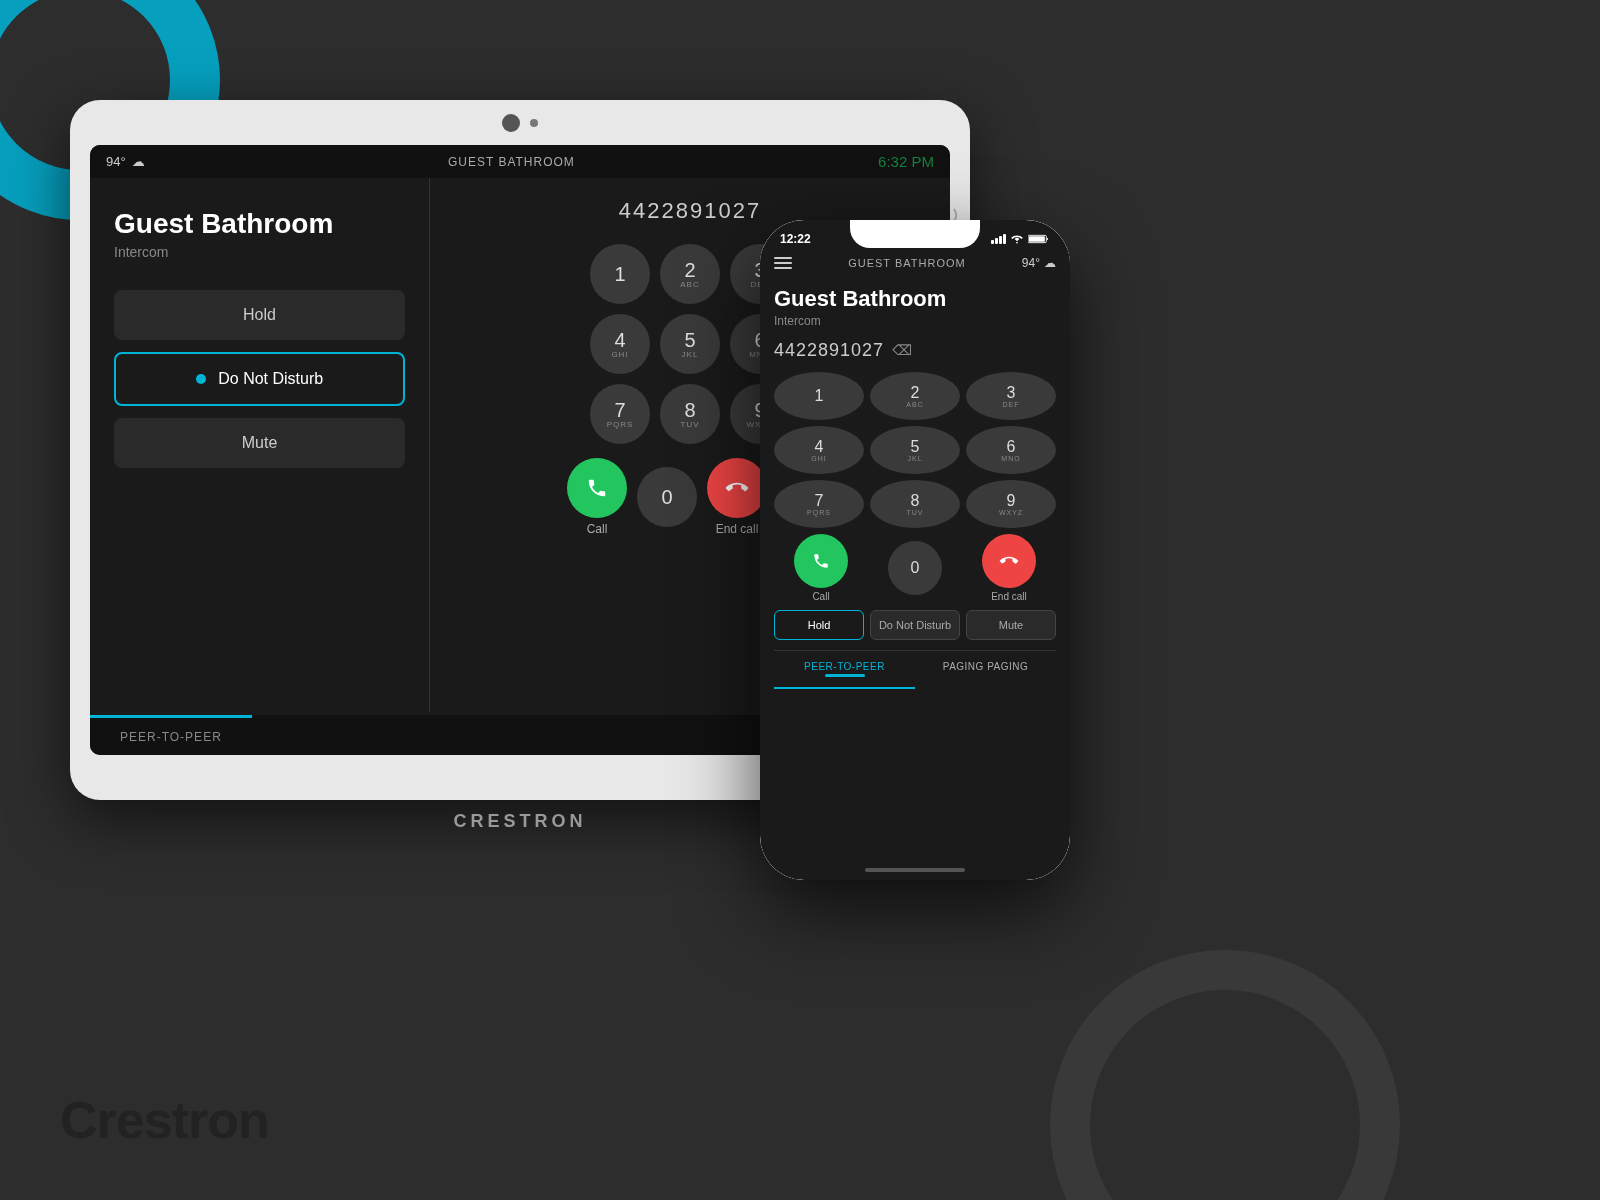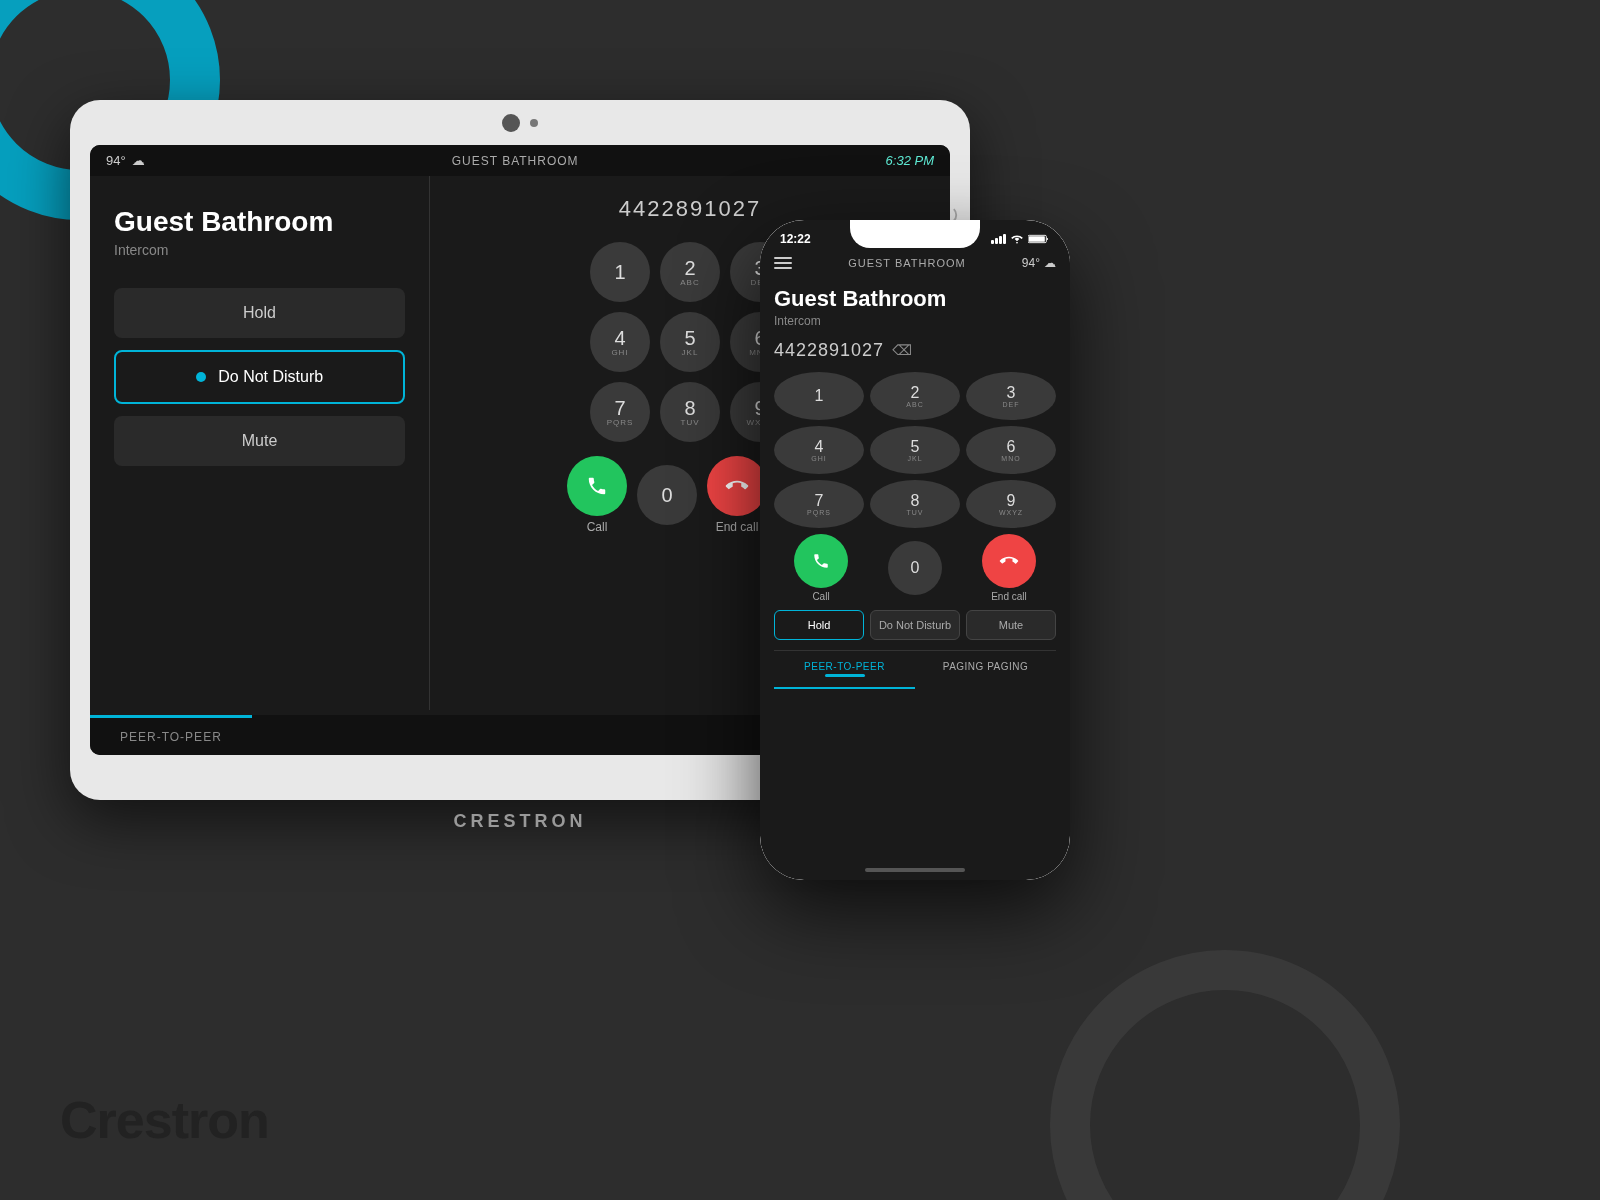--- a/index.html
+++ b/index.html
@@ -113,21 +113,21 @@
       display: flex;
       justify-content: space-between;
       align-items: center;
       padding: 8px 16px;
       background: #111;
       font-size: 13px;
       color: #ccc;
     }
     .tablet-status-left { display: flex; align-items: center; gap: 6px; }
     .tablet-status-center { font-size: 12px; letter-spacing: 1px; color: #aaa; }
-    .tablet-status-right { font-size: 13px; color: #5eead4; font-style: italic; }
+    .tablet-status-right { font-size: 15px; color: #15803d; }
 
     
     .tablet-content {
       display: flex;
       height: calc(100% - 36px - 40px);
     }
     .tablet-left-panel {
       width: 340px;
       padding: 30px 24px;
       border-right: 1px solid #333;

